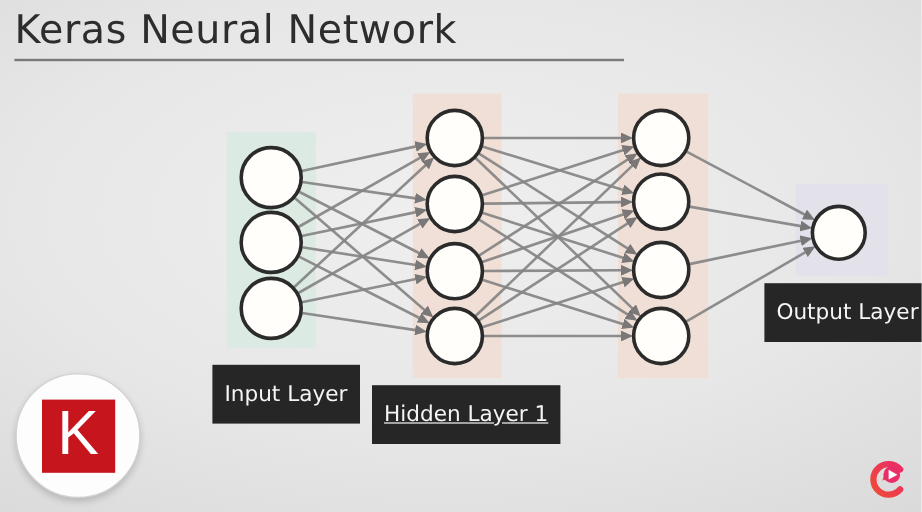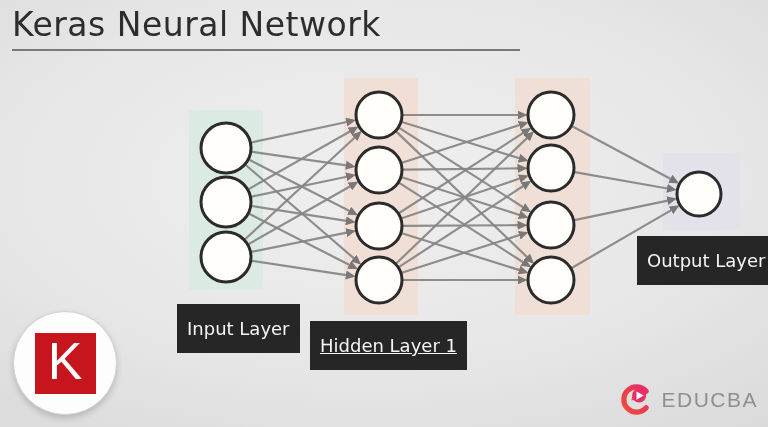--- a/index.html
+++ b/index.html
@@ -152,16 +152,15 @@
         <linearGradient id="eduGrad" x1="0" y1="1" x2="1" y2="0">
           <stop id="eduStop1" offset="0" stop-color="#ef4b36"></stop>
           <stop id="eduStop2" offset="1" stop-color="#e92d68"></stop>
         </linearGradient>
       </defs>
       <path d="M 31 29.5 A 14.5 14.5 0 1 1 31 10.5" fill="none" stroke="url(#eduGrad)" stroke-width="6" stroke-linecap="round"></path>
       <path d="M 14 21 A 9 9 0 0 1 30.5 17.5 L 14 21 Z" fill="url(#eduGrad)" opacity="0.95"></path>
       <circle cx="23" cy="15.5" r="8" fill="#e92d68"></circle>
       <path d="M 20 10.8 L 28.4 15.5 L 20 20.2 Z" fill="#ffffff"></path>
     </svg>
-    <span class="brand-text" style="color: rgb(143, 143, 143);">EDUCBA</span>
   </div>
 
 </div>
 
 </body></html>

